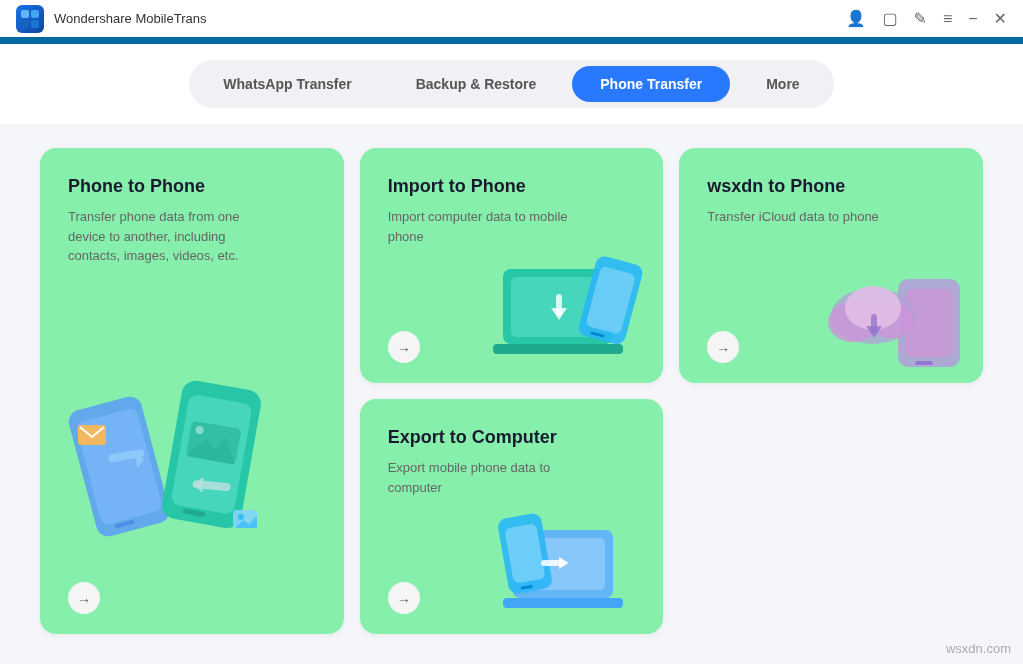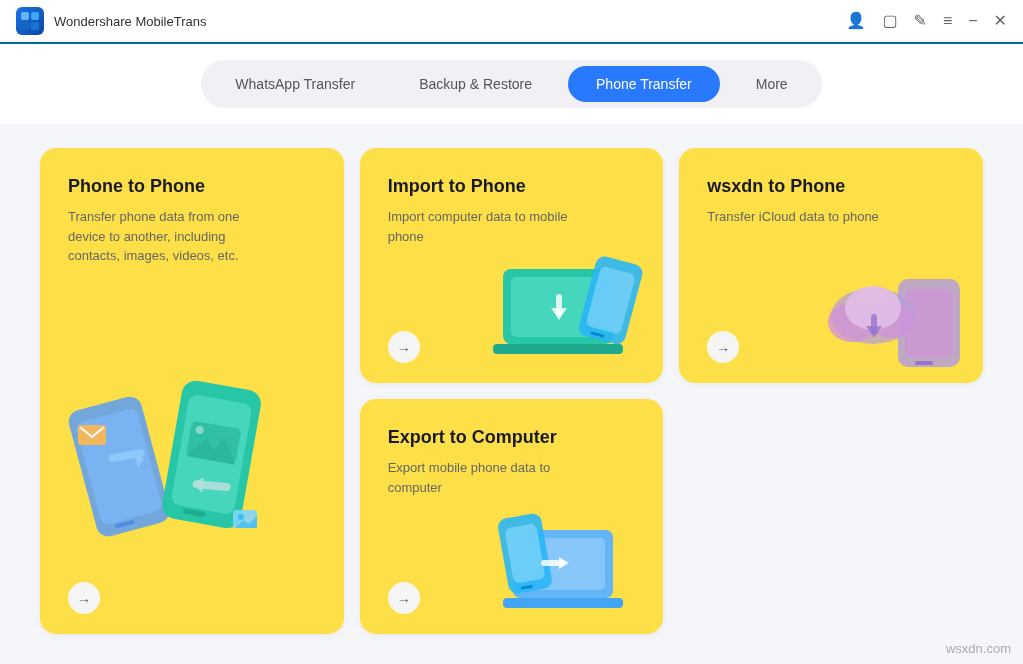--- a/index.html
+++ b/index.html
@@ -14,21 +14,21 @@
     }
 
     
     .titlebar {
       display: flex;
       align-items: center;
       justify-content: space-between;
       padding: 0 16px;
       height: 44px;
       background: #ffffff;
-      border-bottom: 2px solid #0369a1;
+      border-bottom: 7px solid #0369a1;
       flex-shrink: 0;
     }
     .titlebar-left {
       display: flex;
       align-items: center;
       gap: 10px;
     }
     .app-icon {
       width: 28px;
       height: 28px;
@@ -71,21 +71,21 @@
       background: #f0f0f5;
       border-radius: 30px;
       padding: 6px;
       width: fit-content;
       margin: 0 auto;
     }
     .nav-tab {
       padding: 10px 28px;
       border-radius: 24px;
       font-size: 14px;
-      font-weight: 400;
+      font-weight: 700;
       cursor: pointer;
       color: #555;
       background: transparent;
       border: none;
       transition: all 0.2s;
     }
     .nav-tab.active {
       background: #2979ff;
       color: white;
     }
@@ -103,21 +103,21 @@
     .cards-grid {
       display: grid;
       grid-template-columns: 1fr 1fr 1fr;
       grid-template-rows: 1fr 1fr;
       gap: 16px;
       flex: 1;
     }
 
     
     .card {
-      background: #fde047;
+      background: #86efac;
       border-radius: 16px;
       padding: 28px 28px 20px;
       display: flex;
       flex-direction: column;
       position: relative;
       overflow: hidden;
       cursor: pointer;
       box-shadow: 0 2px 8px rgba(0,0,0,0.05);
       transition: box-shadow 0.2s;
     }

